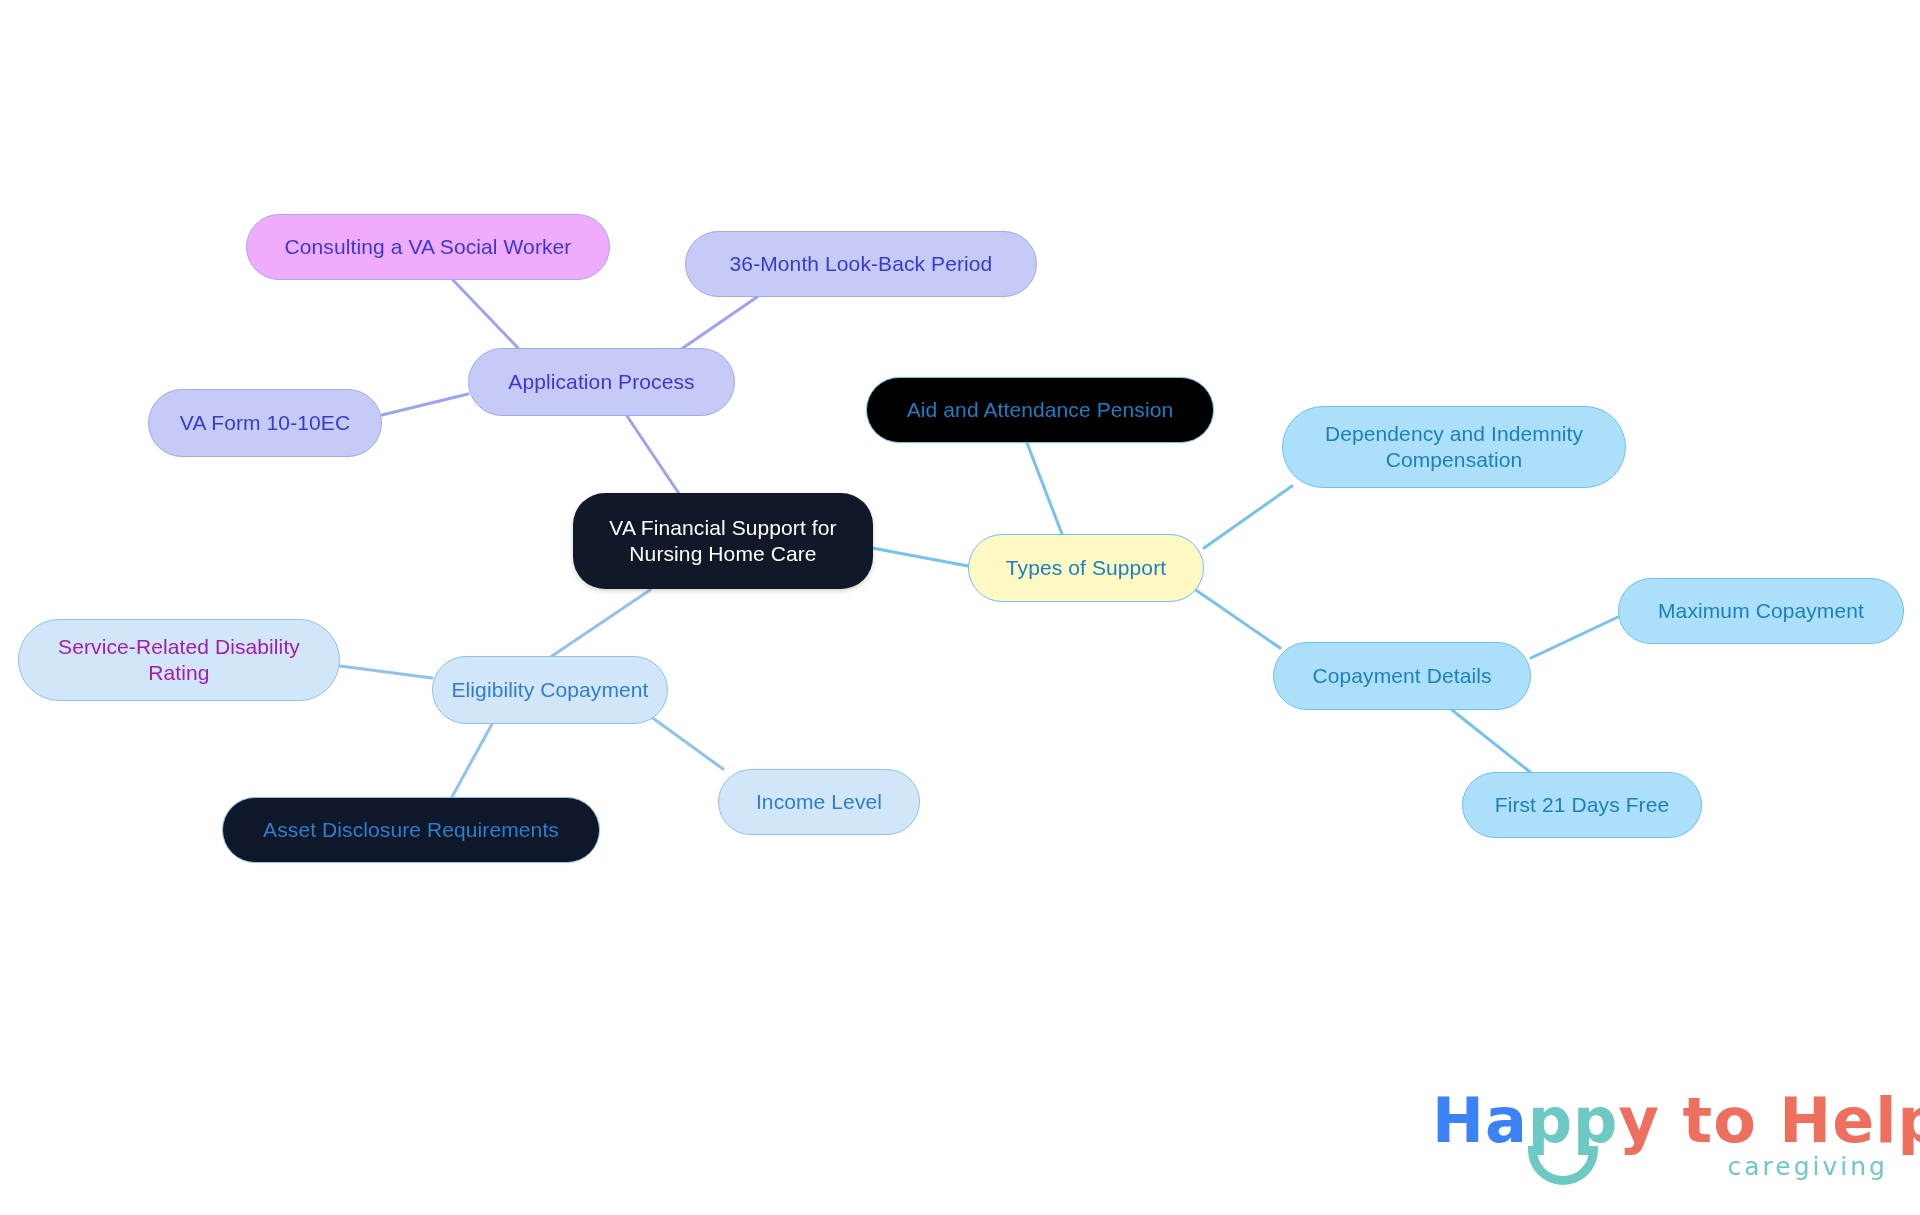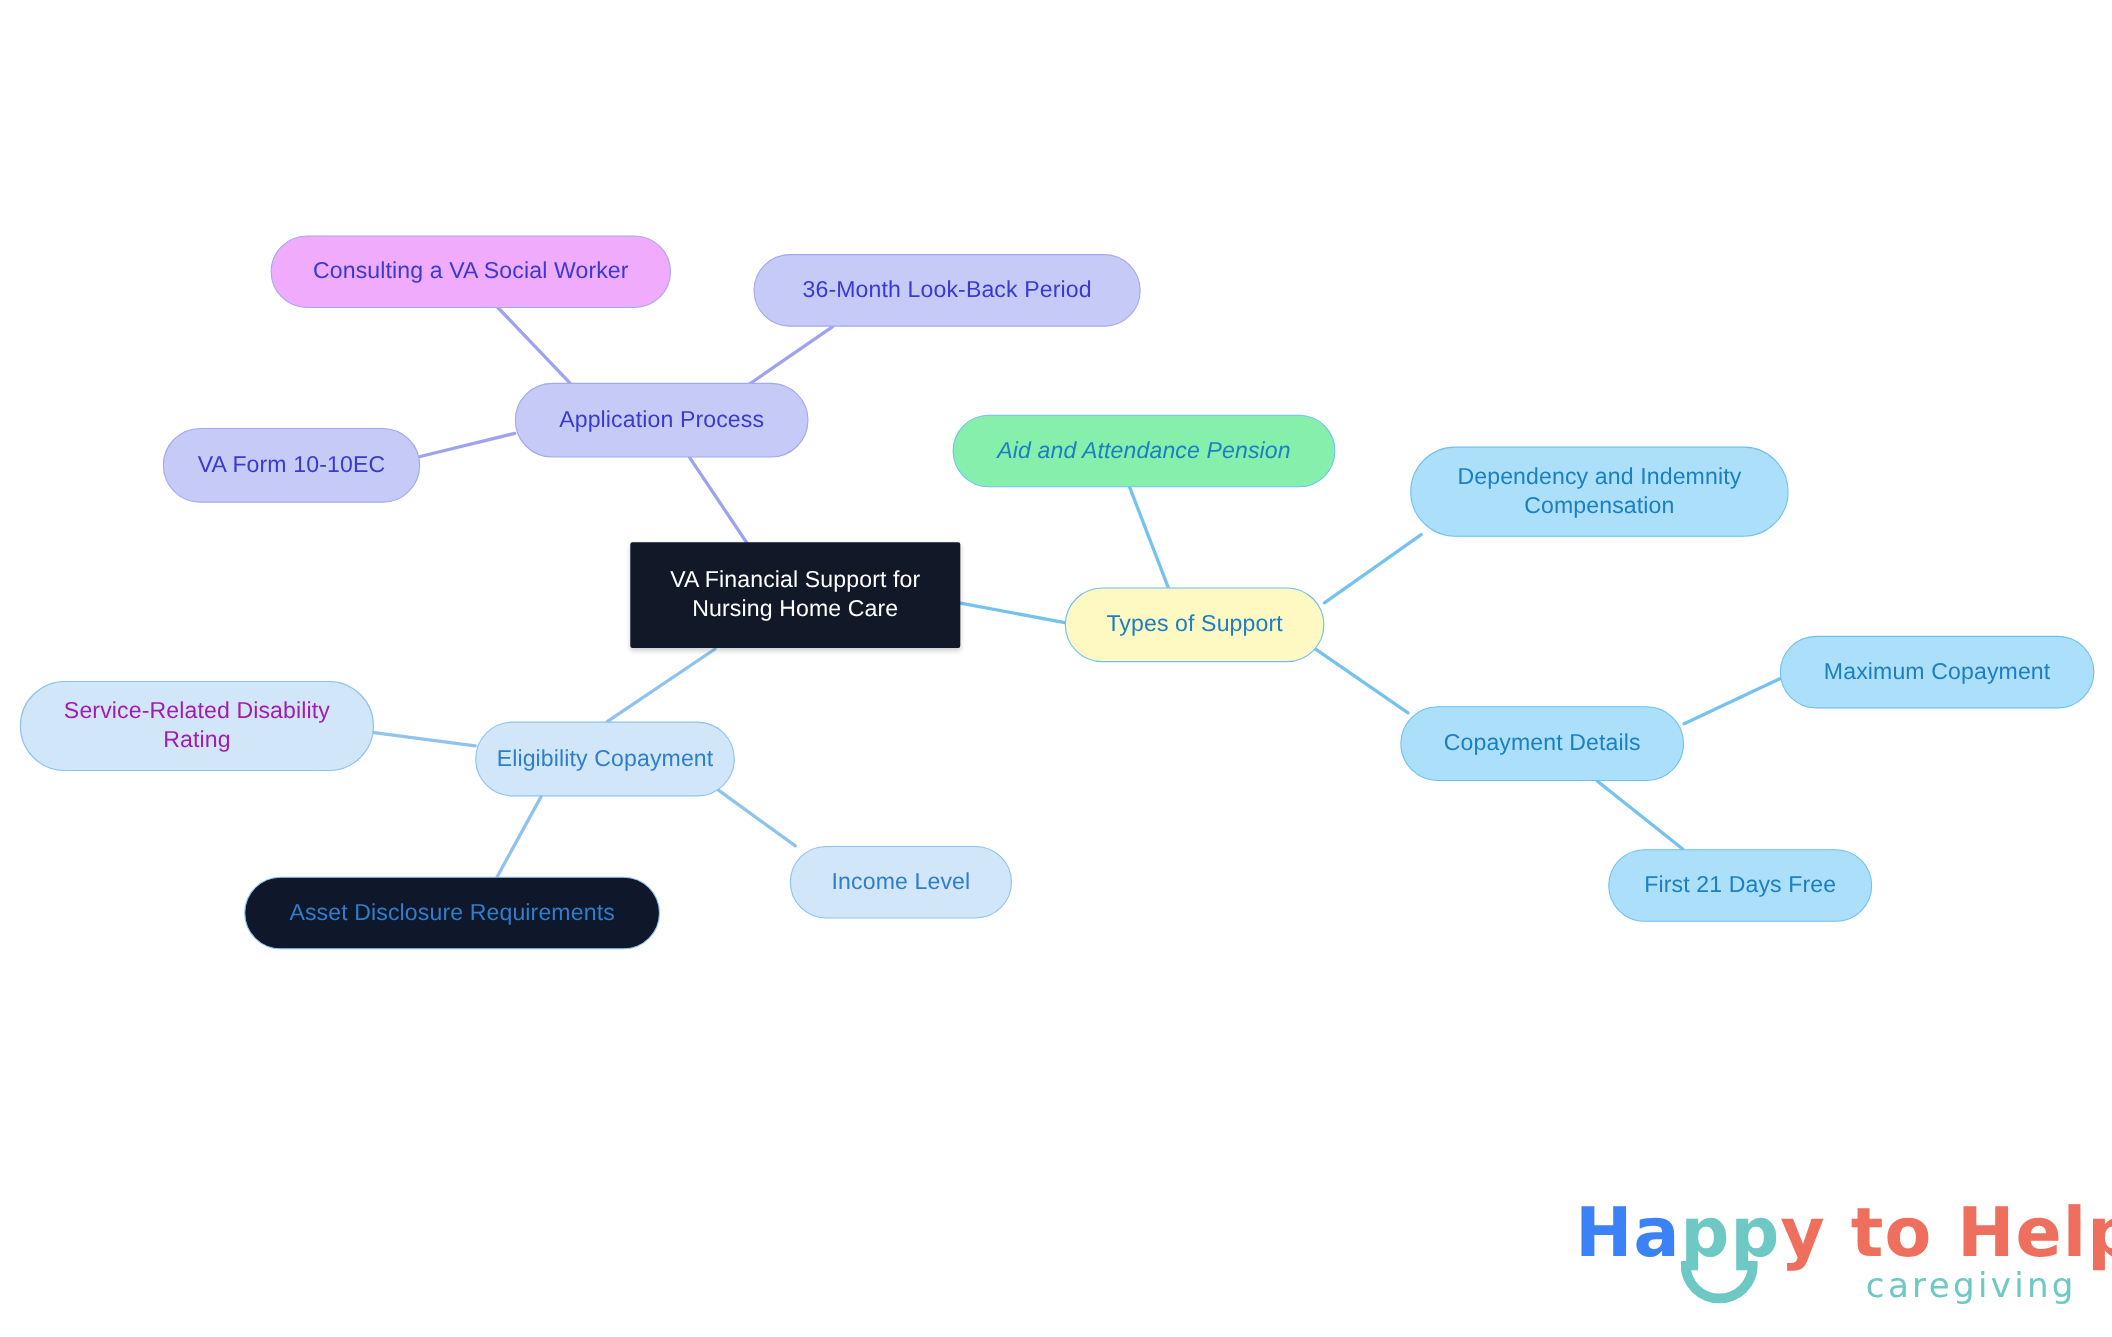--- a/index.html
+++ b/index.html
@@ -42,21 +42,21 @@
     border-radius: 999px;
     border-width: 1.5px;
     border-style: solid;
     line-height: 1.22;
     white-space: pre-line;
     letter-spacing: 0.1px;
     padding: 0 14px;
   }
 
   .node-root {
-    border-radius: 2px;
+    border-radius: 32px;
     border: none;
     color: #ffffff;
     font-size: 21px;
     font-weight: 400;
     box-shadow: 0 2px 5px rgba(0,0,0,0.18);
   }
 
   .node-purple {
     font-size: 21px;
   }
@@ -86,21 +86,21 @@
     font-size: 62px;
     letter-spacing: 1px;
     white-space: nowrap;
     line-height: 1;
   }
   #logo .logo-sub {
     position: absolute;
     right: 4px;
     top: 64px;
     font-family: "DejaVu Sans", sans-serif;
-    font-size: 31px;
+    font-size: 25px;
     letter-spacing: 3px;
     line-height: 1;
     white-space: nowrap;
   }
   #logo .smile {
     position: absolute;
     left: 96px;
     top: 56px;
     width: 52px;
     height: 30px;
@@ -134,21 +134,21 @@
   <div class="node node-root" id="node-root" style="left: 573px; top: 493px; width: 300px; height: 96px; background: rgb(17, 24, 39); color: rgb(255, 255, 255);">
     <span>VA Financial Support for
 Nursing Home Care</span>
   </div>
 
   <div id="node-host">
       <div class="node node-purple" style="left: 246px; top: 214px; width: 364px; height: 66px; background: #f0abfc; border-color: rgb(163, 169, 239); color: rgb(58, 58, 208);"><span>Consulting a VA Social Worker</span></div>
       <div class="node node-purple" style="left: 685px; top: 231px; width: 352px; height: 66px; background: rgb(198, 202, 247); border-color: rgb(163, 169, 239); color: rgb(58, 58, 208);"><span>36-Month Look-Back Period</span></div>
       <div class="node node-purple" style="left: 468px; top: 348px; width: 267px; height: 68px; background: rgb(198, 202, 247); border-color: rgb(163, 169, 239); color: rgb(58, 58, 208);"><span>Application Process</span></div>
       <div class="node node-purple" style="left: 148px; top: 389px; width: 234px; height: 68px; background: rgb(198, 202, 247); border-color: rgb(163, 169, 239); color: rgb(58, 58, 208);"><span>VA Form 10-10EC</span></div>
-      <div class="node node-cyan" style="left: 866px; top: 377px; width: 348px; height: 66px; background: #86efac; border-color: rgb(111, 192, 239); color: rgb(27, 127, 194); font-style: italic;"><span>Aid and Attendance Pension</span></div>
+      <div class="node node-cyan" style="left: 866px; top: 377px; width: 348px; height: 66px; background: #000000; border-color: rgb(111, 192, 239); color: rgb(27, 127, 194);"><span>Aid and Attendance Pension</span></div>
       <div class="node node-cyan" style="left: 1282px; top: 406px; width: 344px; height: 82px; background: rgb(172, 224, 250); border-color: rgb(111, 192, 239); color: rgb(27, 127, 194);"><span>Dependency and Indemnity
 Compensation</span></div>
       <div class="node node-cyan" style="left: 968px; top: 534px; width: 236px; height: 68px; background: #fef9c3; border-color: rgb(111, 192, 239); color: rgb(27, 127, 194);"><span>Types of Support</span></div>
       <div class="node node-cyan" style="left: 1618px; top: 578px; width: 286px; height: 66px; background: rgb(172, 224, 250); border-color: rgb(111, 192, 239); color: rgb(27, 127, 194);"><span>Maximum Copayment</span></div>
       <div class="node node-cyan" style="left: 1273px; top: 642px; width: 258px; height: 68px; background: rgb(172, 224, 250); border-color: rgb(111, 192, 239); color: rgb(27, 127, 194);"><span>Copayment Details</span></div>
       <div class="node node-cyan" style="left: 1462px; top: 772px; width: 240px; height: 66px; background: rgb(172, 224, 250); border-color: rgb(111, 192, 239); color: rgb(27, 127, 194);"><span>First 21 Days Free</span></div>
       <div class="node node-softblue" style="left: 18px; top: 619px; width: 322px; height: 82px; background: rgb(209, 230, 249); border-color: rgb(140, 194, 238); color: #a21caf;"><span>Service-Related Disability
 Rating</span></div>
       <div class="node node-softblue" style="left: 432px; top: 656px; width: 236px; height: 68px; background: rgb(209, 230, 249); border-color: rgb(140, 194, 238); color: rgb(47, 126, 203);"><span>Eligibility Copayment</span></div>
       <div class="node node-softblue" style="left: 222px; top: 797px; width: 378px; height: 66px; background: #0f172a; border-color: rgb(140, 194, 238); color: rgb(47, 126, 203);"><span>Asset Disclosure Requirements</span></div>

